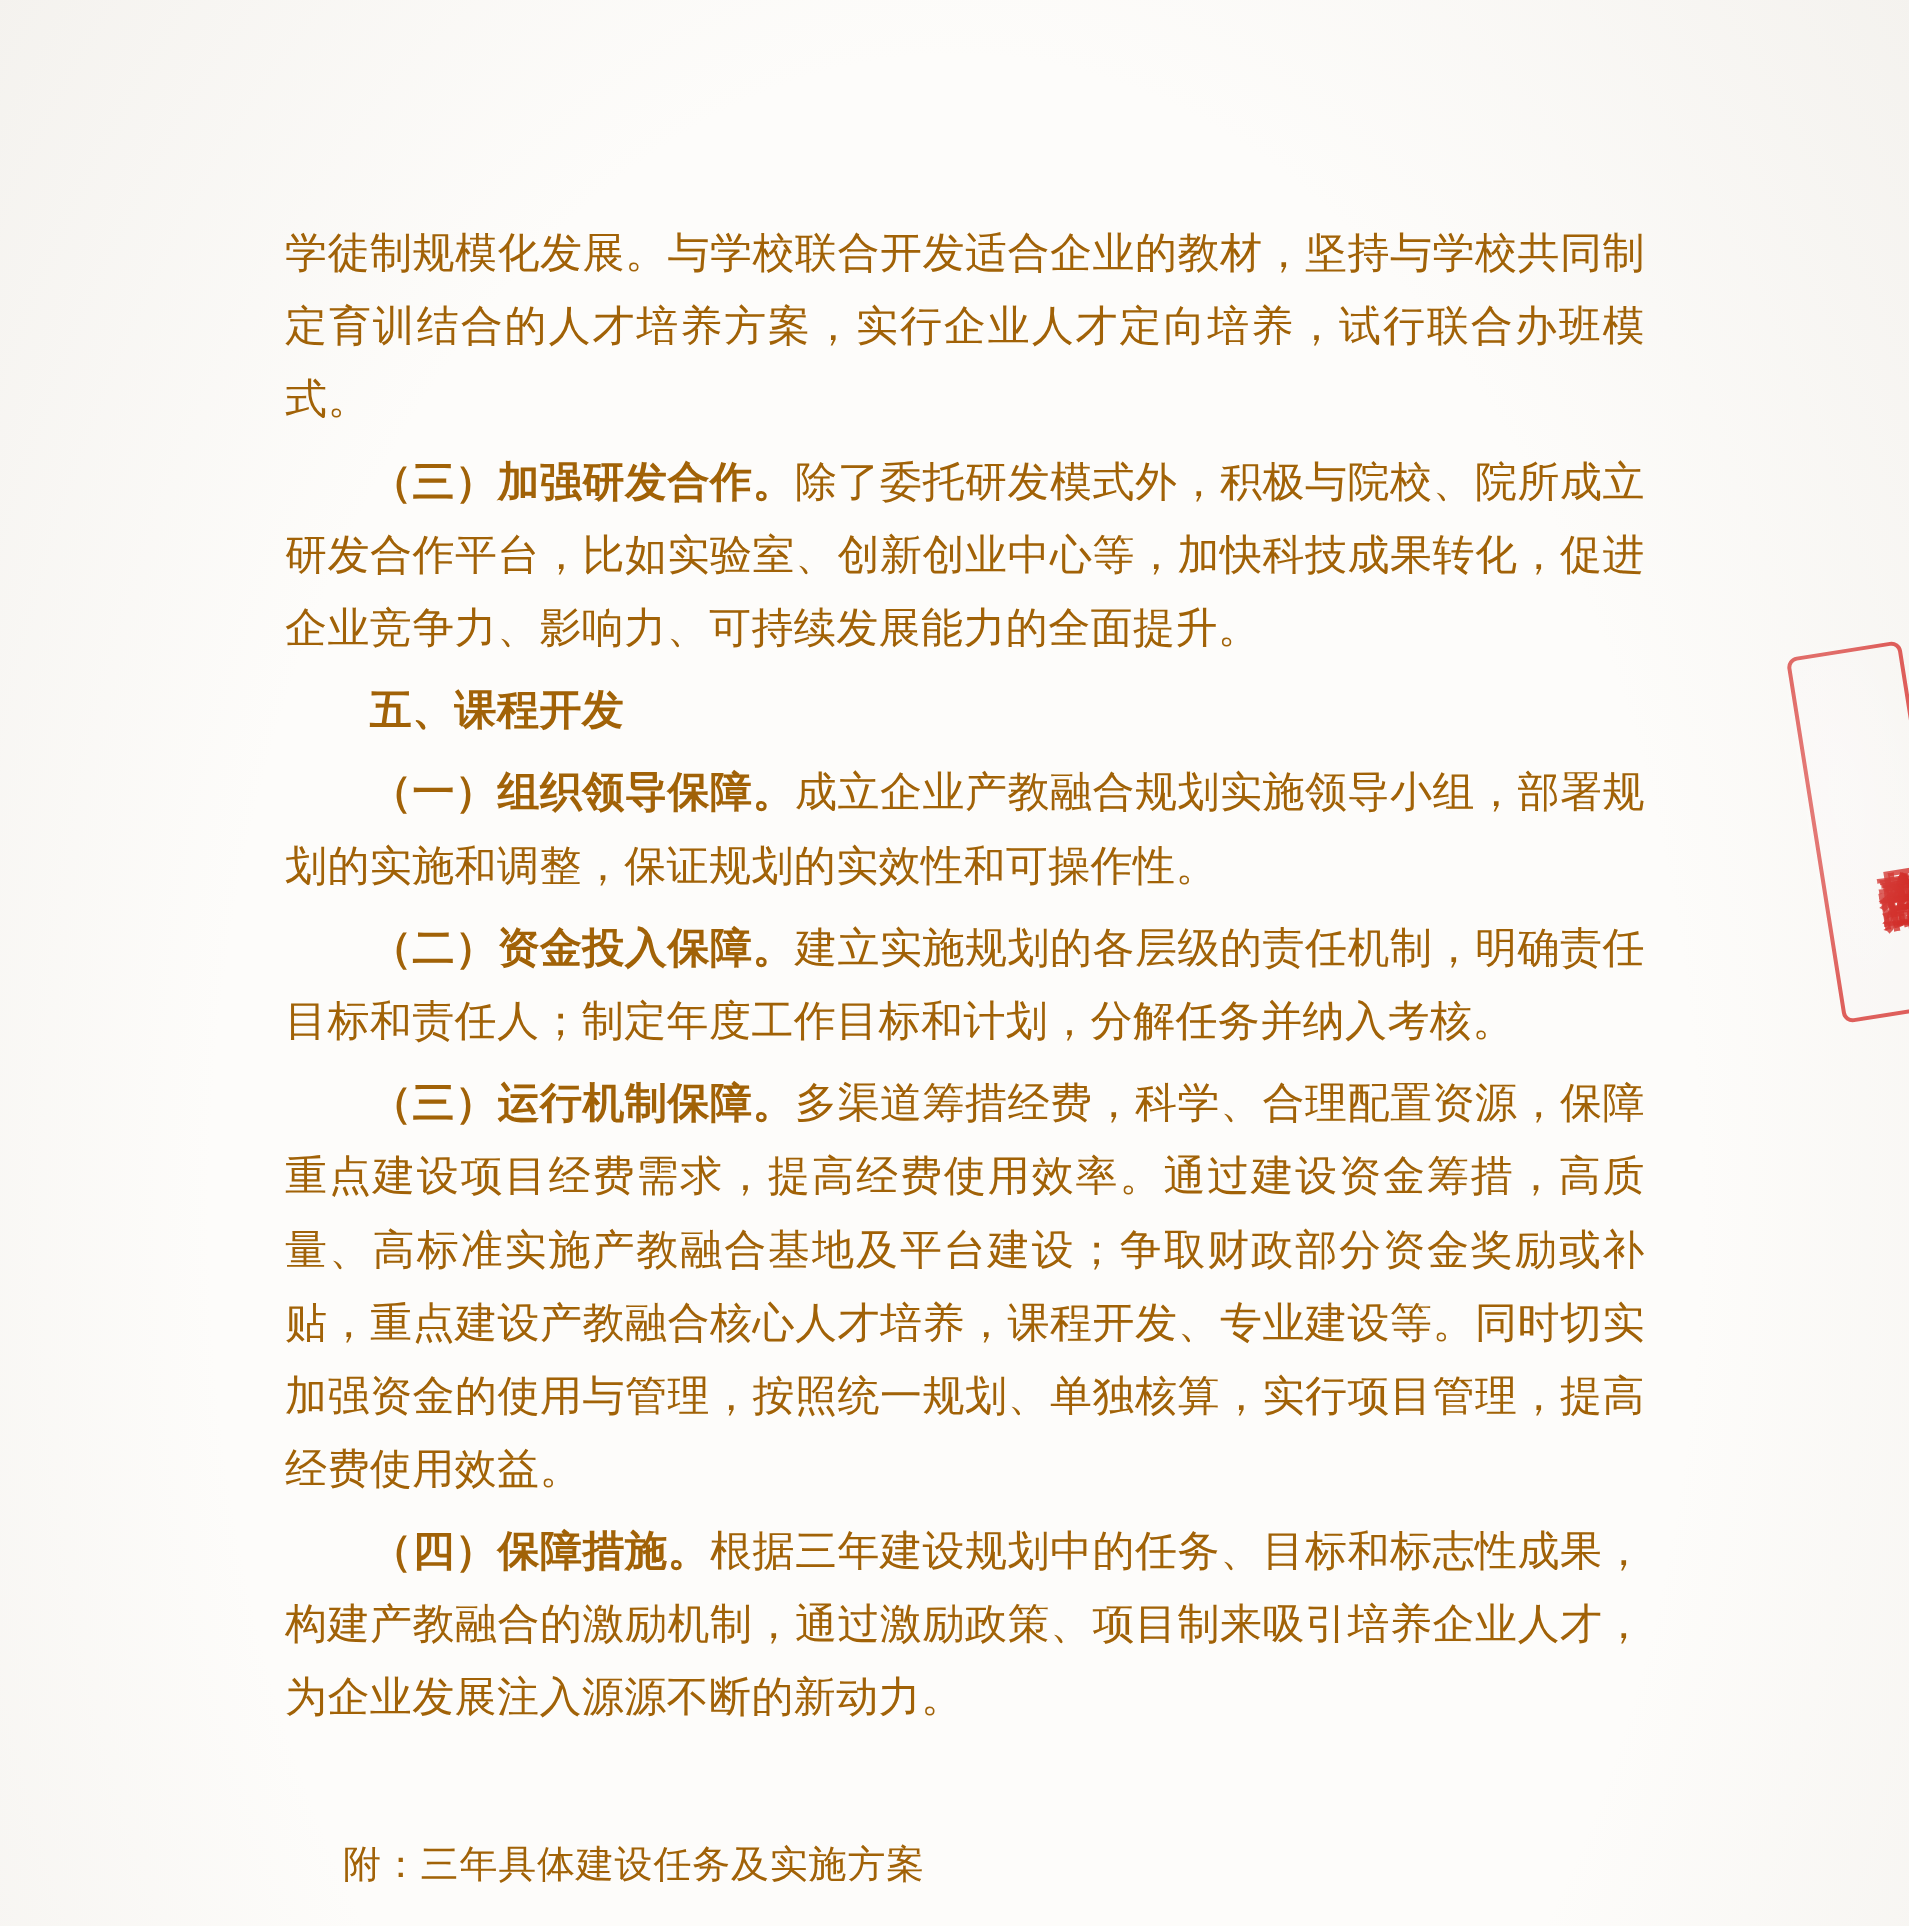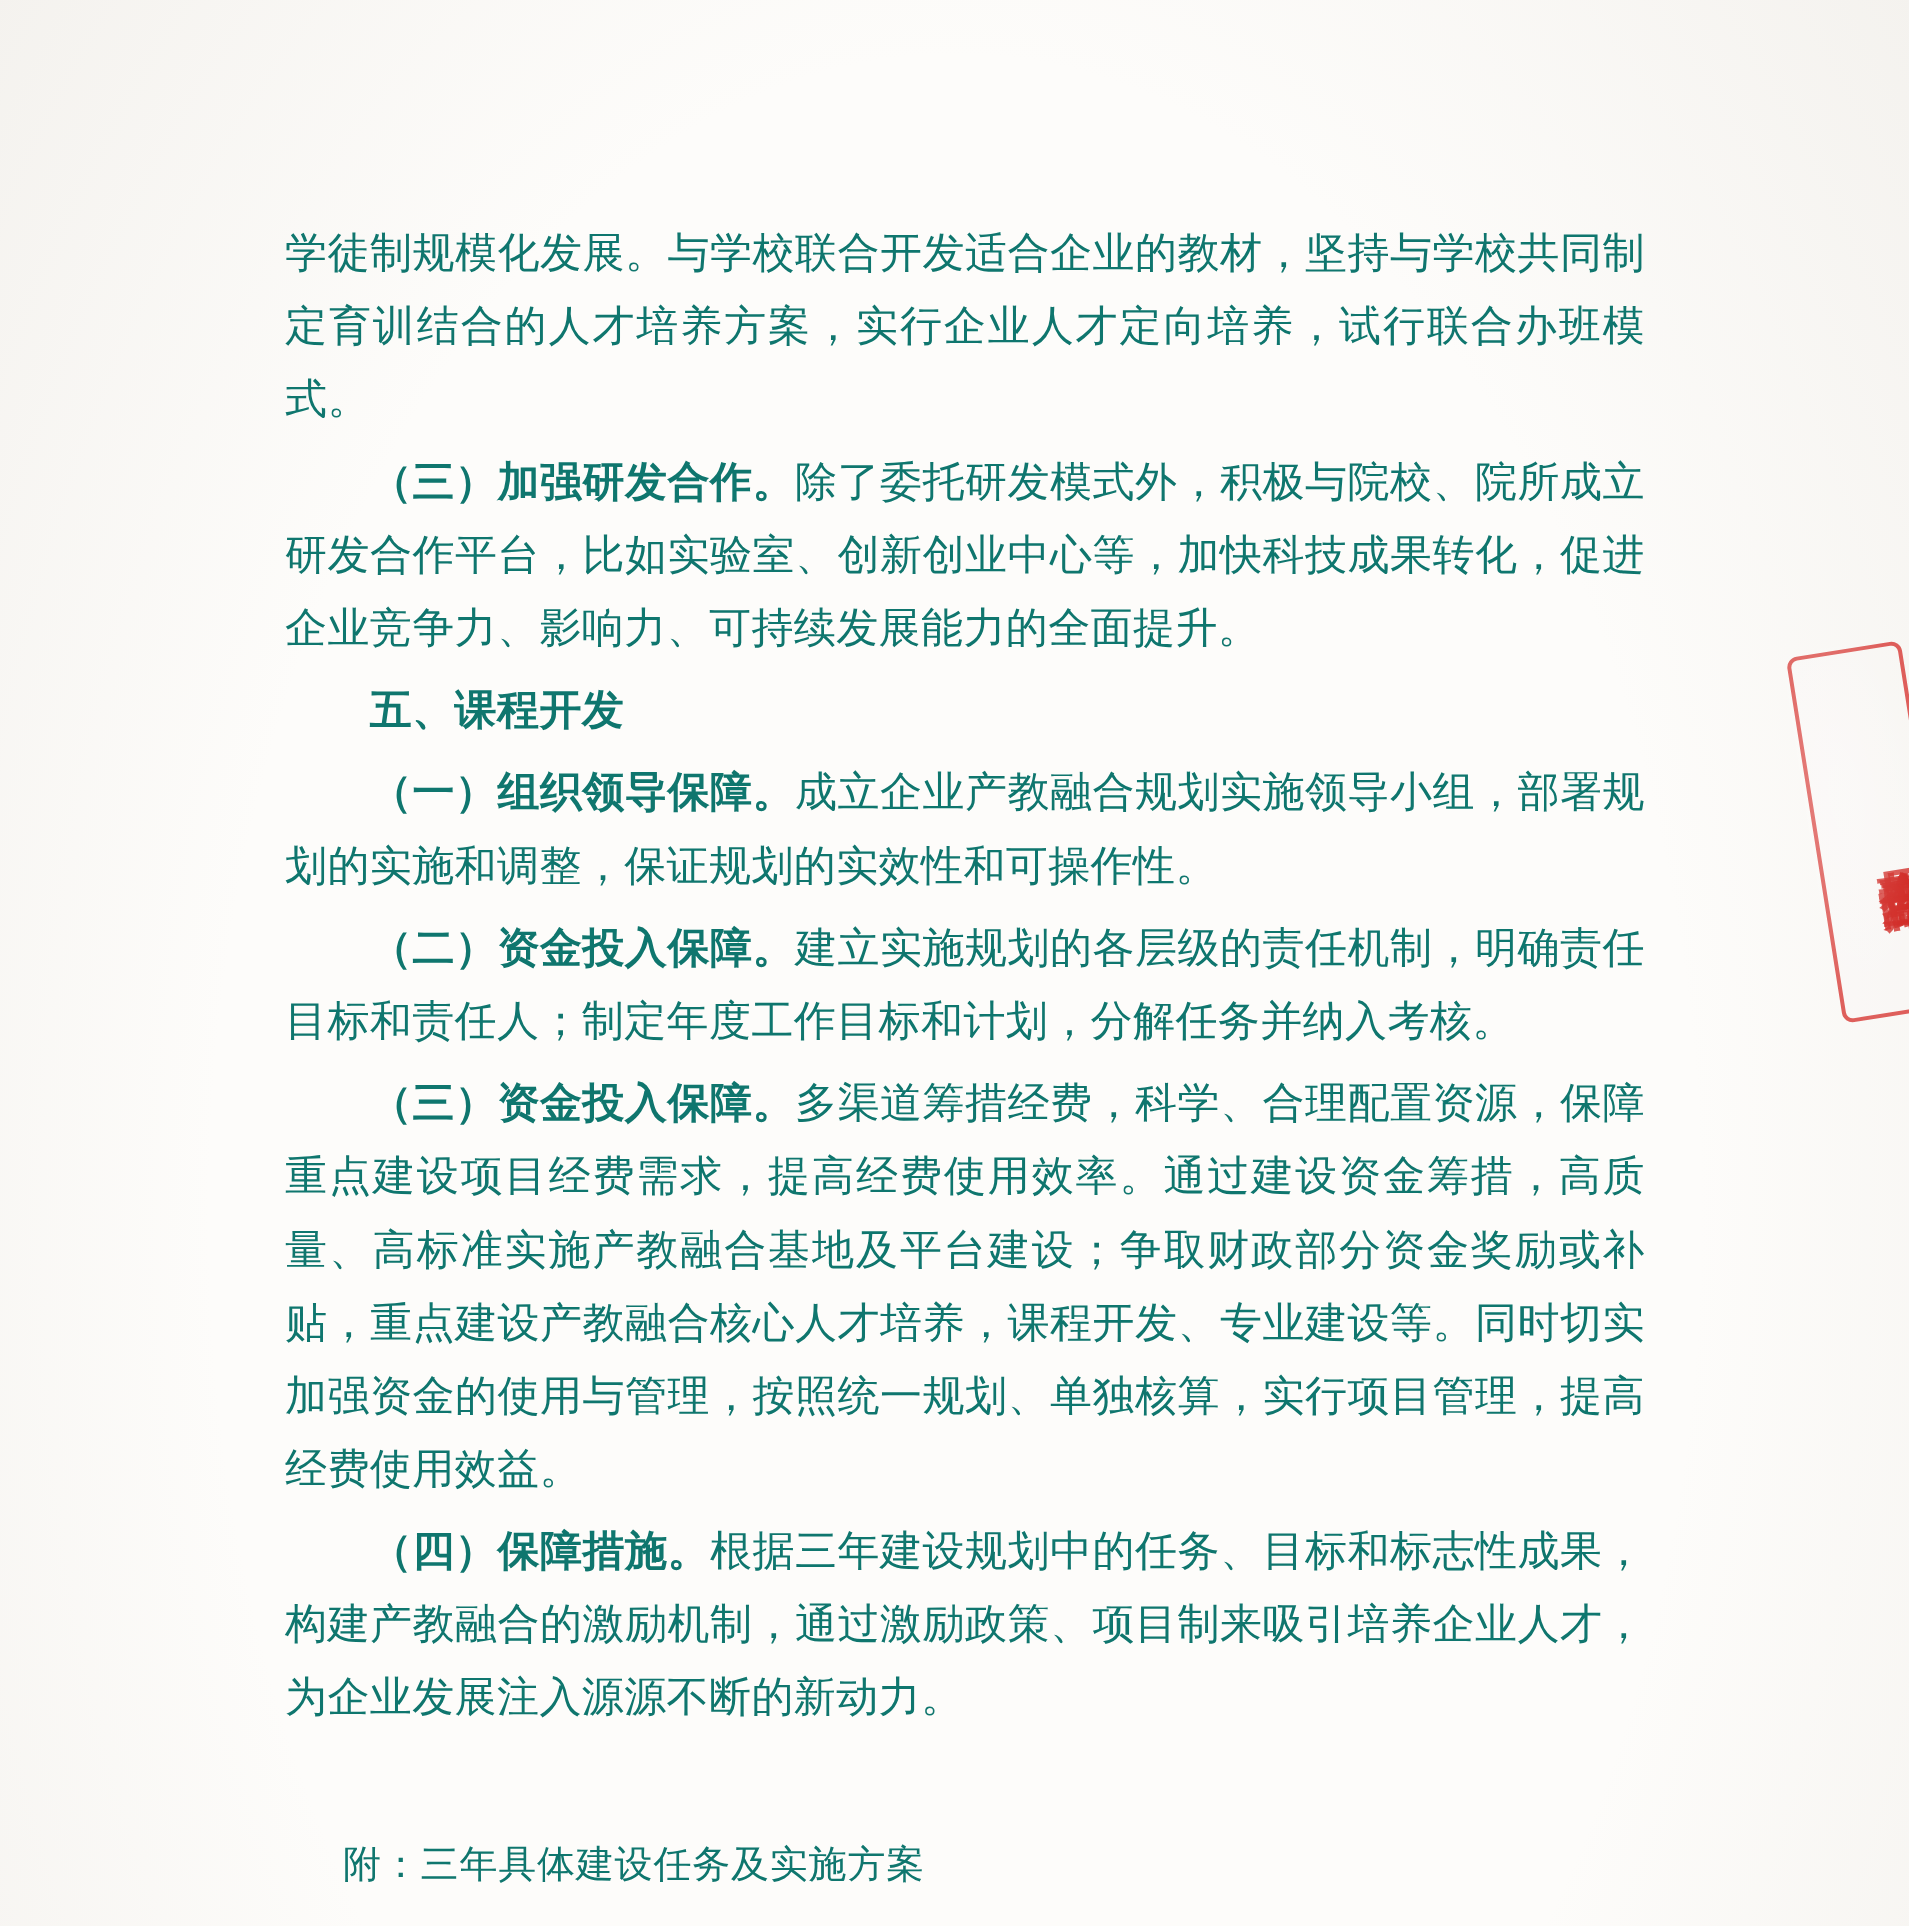--- a/index.html
+++ b/index.html
@@ -35,21 +35,21 @@
     top: 216px;
     width: 1360px;
   }
   p {
     margin: 0 0 2.3px 0;
     font-size: 42px;
     line-height: 1.74;
     letter-spacing: 0.4px;
     text-align: justify;
     text-justify: inter-character;
-    color: #0f766e;
+    color: #a16207;
   }
   p.indent {
     text-indent: 0;
   }
   .body-text {
     font-family: "DejaVu Serif", "Liberation Serif", serif;
     font-weight: 400;
   }
   .heading-run {
     font-weight: 700;
@@ -140,21 +140,21 @@
 
     <div class="gap-sm"></div>
 
     <p class="body-text indent">
       　　<span class="heading-run">（二）资金投入保障。</span><span>建立实施规划的各层级的责任机制，明确责任目标和责任人；制定年度工作目标和计划，分解任务并纳入考核。</span>
     </p>
 
     <div class="gap-sm"></div>
 
     <p class="body-text indent">
-      　　<span class="heading-run">（三）资金投入保障。</span><span>多渠道筹措经费，科学、合理配置资源，保障重点建设项目经费需求，提高经费使用效率。通过建设资金筹措，高质量、高标准实施产教融合基地及平台建设；争取财政部分资金奖励或补贴，重点建设产教融合核心人才培养，课程开发、专业建设等。同时切实加强资金的使用与管理，按照统一规划、单独核算，实行项目管理，提高经费使用效益。</span>
+      　　<span class="heading-run">（三）运行机制保障。</span><span>多渠道筹措经费，科学、合理配置资源，保障重点建设项目经费需求，提高经费使用效率。通过建设资金筹措，高质量、高标准实施产教融合基地及平台建设；争取财政部分资金奖励或补贴，重点建设产教融合核心人才培养，课程开发、专业建设等。同时切实加强资金的使用与管理，按照统一规划、单独核算，实行项目管理，提高经费使用效益。</span>
     </p>
 
     <div class="gap-sm"></div>
 
     <p class="body-text indent">
       　　<span class="heading-run">（四）保障措施。</span><span>根据三年建设规划中的任务、目标和标志性成果，构建产教融合的激励机制，通过激励政策、项目制来吸引培养企业人才，为企业发展注入源源不断的新动力。</span>
     </p>
 
     <div class="gap-lg"></div>
 

